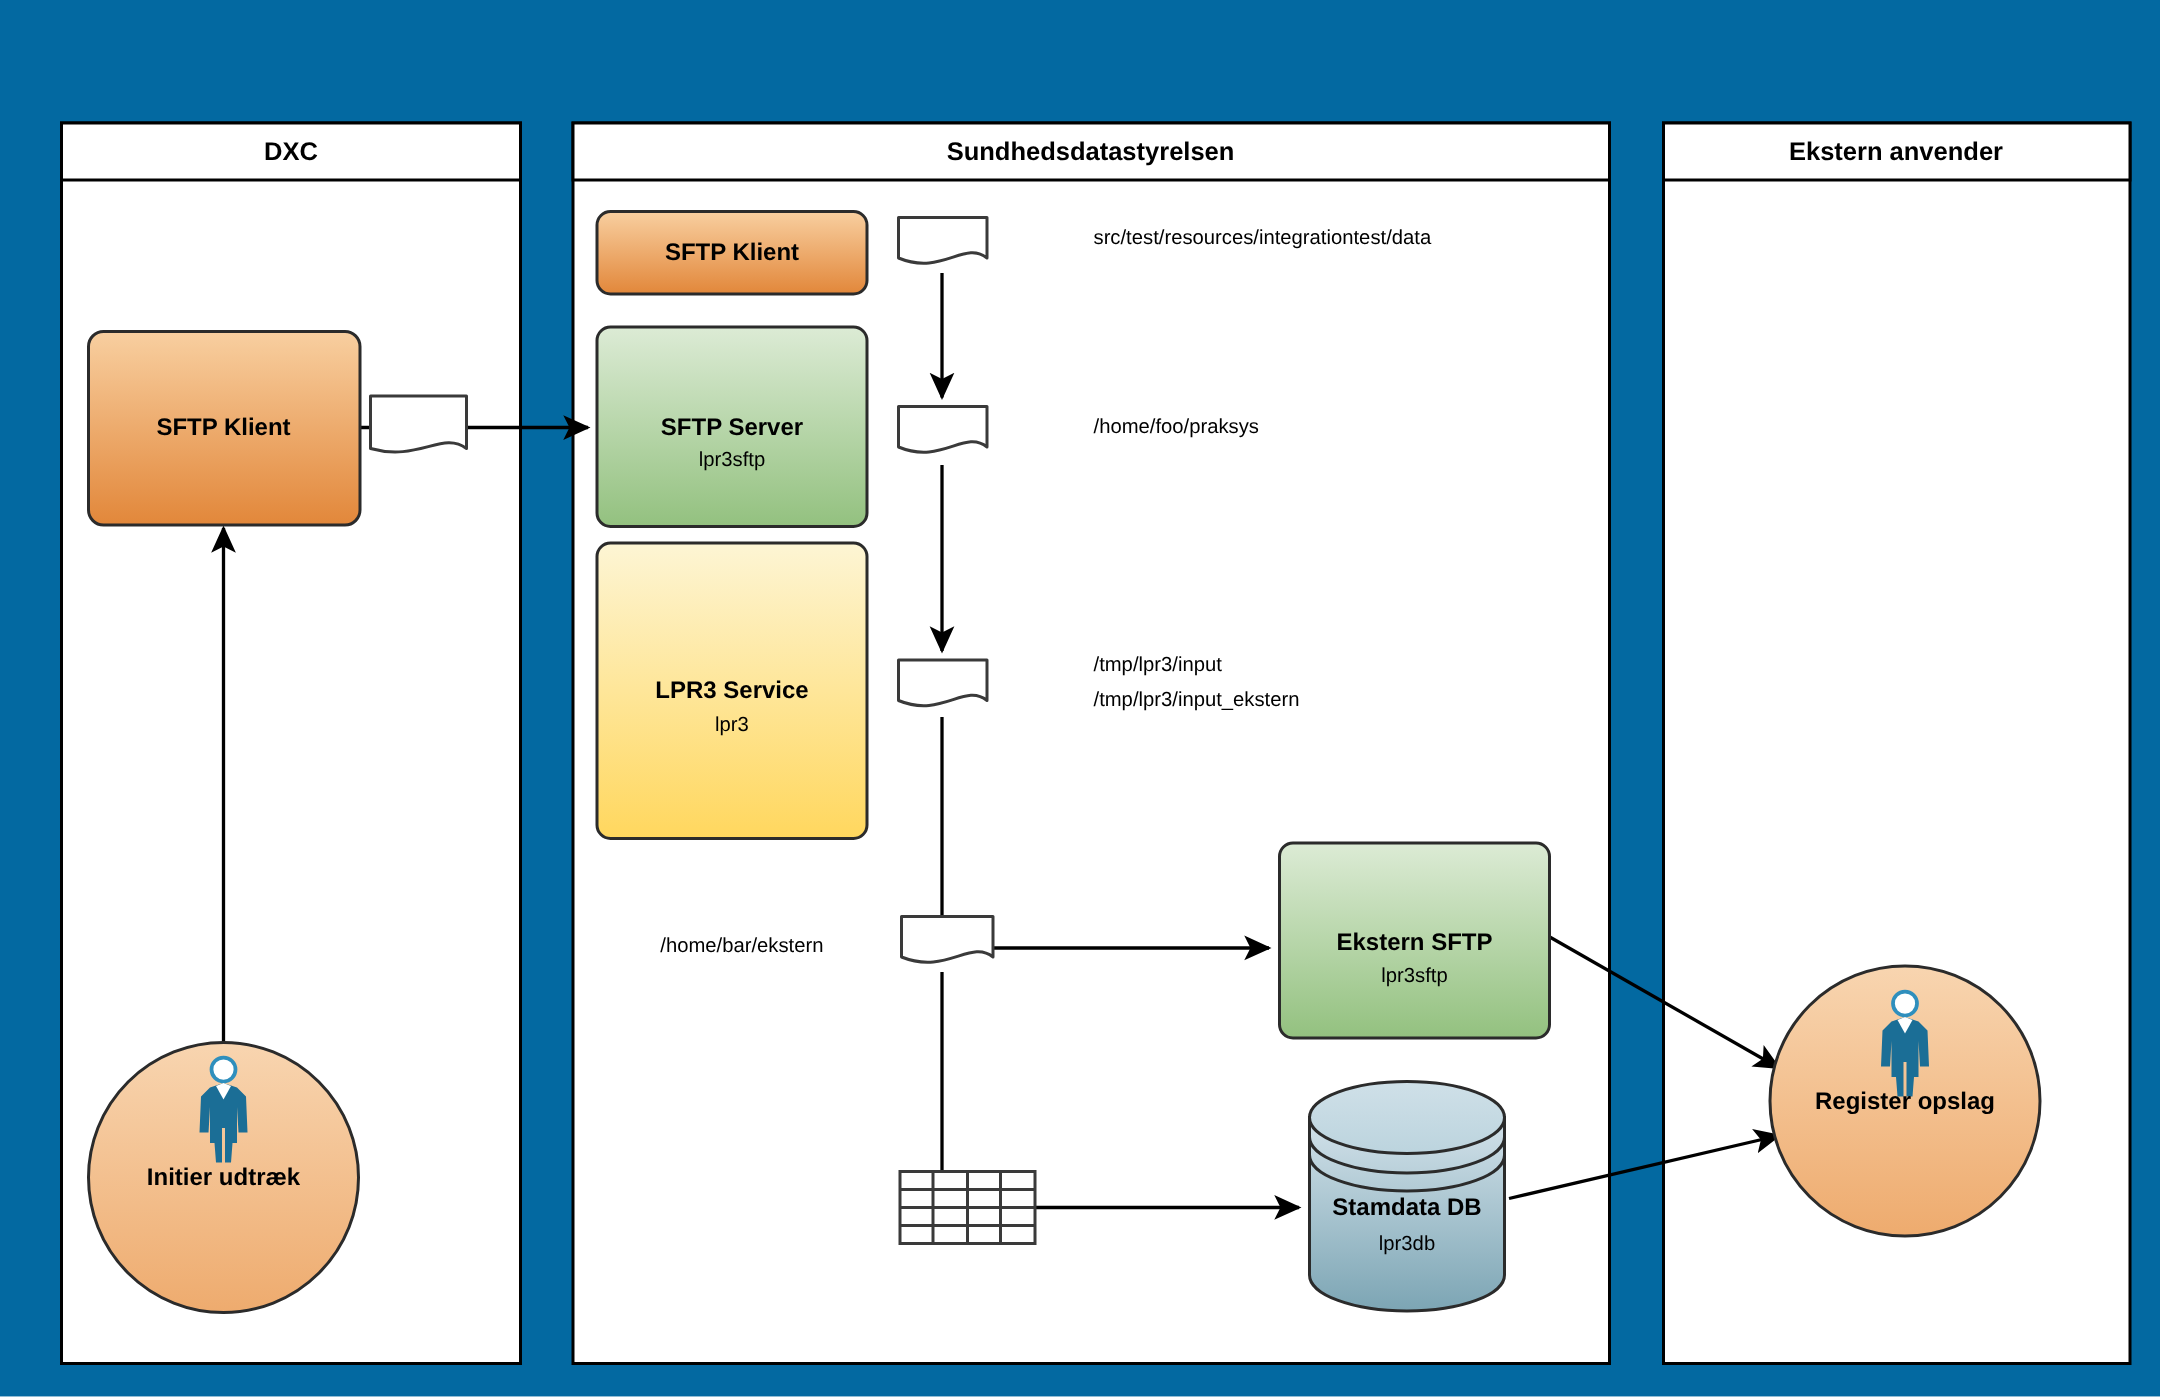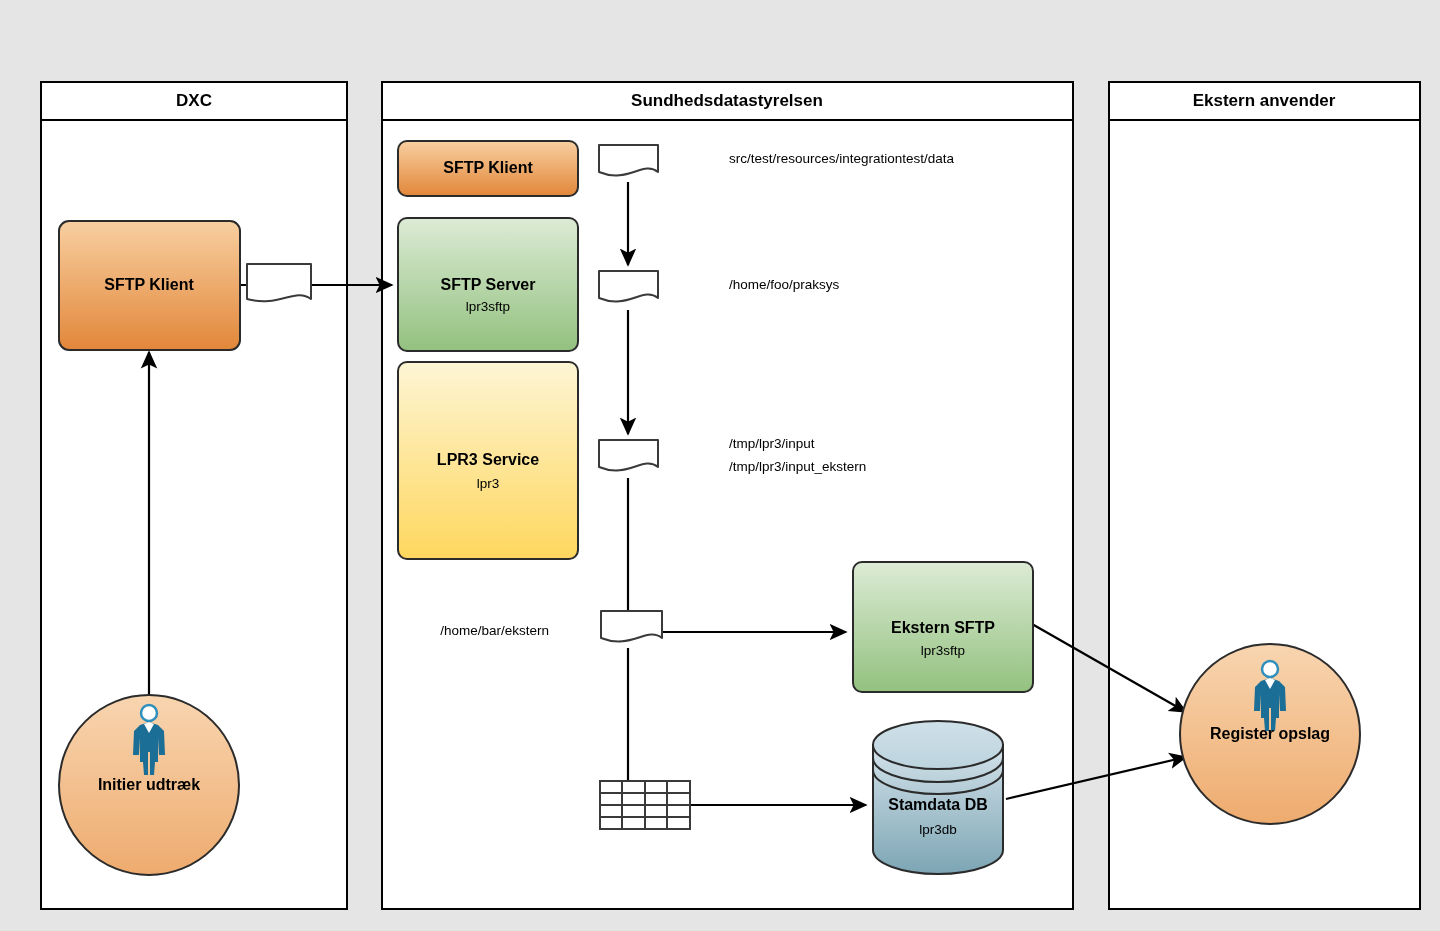--- a/index.html
+++ b/index.html
@@ -10,21 +10,21 @@
   body {
     font-family: "Liberation Sans", sans-serif;
     width: 1440px;
     height: 931px;
     overflow: hidden;
   }
   #canvas {
     position: relative;
     width: 1440px;
     height: 931px;
-    background: #e5e5e5;
+    background: #0369a1;
   }
   svg#diagram {
     position: absolute;
     left: 0;
     top: 0;
     width: 1440px;
     height: 931px;
   }
   .lane-title {
     font-family: "Liberation Sans", sans-serif;

